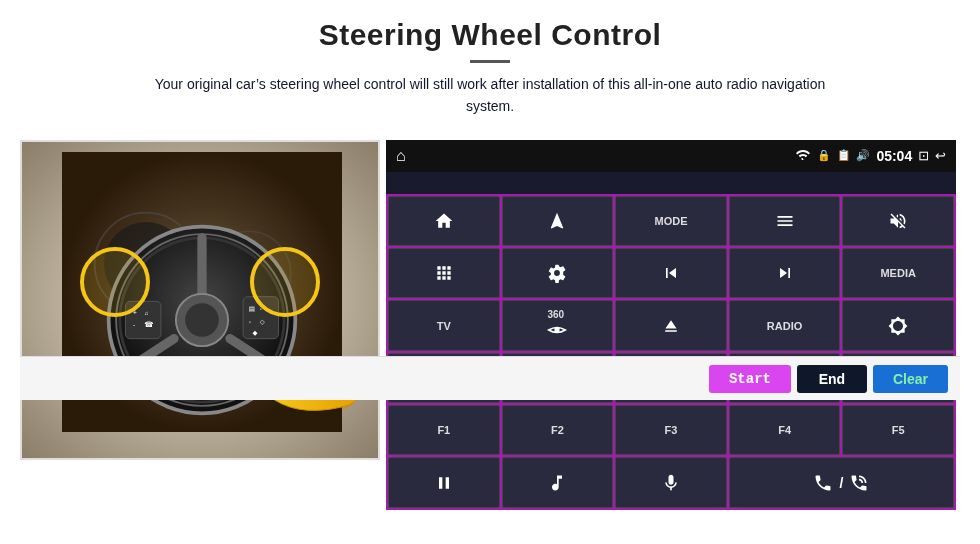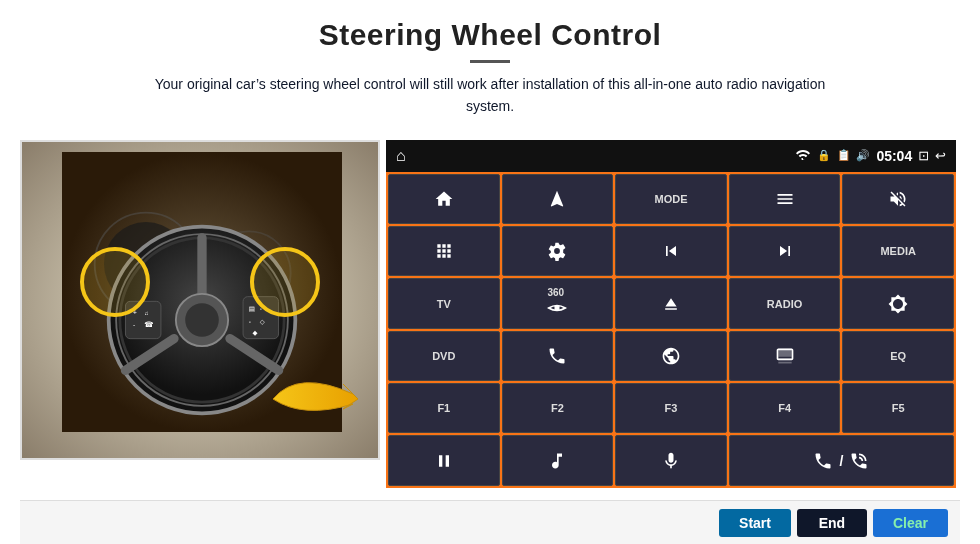--- a/index.html
+++ b/index.html
@@ -135,22 +135,23 @@
       font-weight: bold;
     }
 
     
     .button-grid {
       display: grid;
       grid-template-columns: repeat(5, 1fr);
       grid-template-rows: repeat(6, 1fr);
       gap: 2px;
       padding: 2px;
-      background: #f97316;
+      background: #a21caf;
       height: calc(100% - 32px);
+      margin-top: 22px;
     }
 
     .ctrl-btn {
       background: #2a2a3e;
       color: white;
       border: 1px solid #444;
       display: flex;
       align-items: center;
       justify-content: center;
       font-size: 12px;
@@ -192,37 +193,38 @@
       padding: 6px 20px;
       border: none;
       border-radius: 3px;
       font-size: 14px;
       font-weight: 600;
       cursor: pointer;
       min-width: 70px;
     }
 
     .btn-start {
-      background: #0369a1;
+      background: #d946ef;
       color: white;
+      font-family: Liberation Mono, monospace;
     }
 
     .btn-end {
       background: #0f172a;
       color: white;
     }
 
     .btn-clear {
       background: #1a6fd4;
       color: #86efac;
     }
 
     .page-wrapper {
       position: relative;
-      height: 544px;
+      height: 400px;
     }
   </style>
 </head>
 <body>
 
 <div class="page-wrapper">
   <div class="page-header">
     <h1 class="page-title">Steering Wheel Control</h1>
     <div class="title-divider"></div>
     <p class="page-subtitle">Your original car’s steering wheel control will still work after installation of this all-in-one auto radio navigation system.</p>

